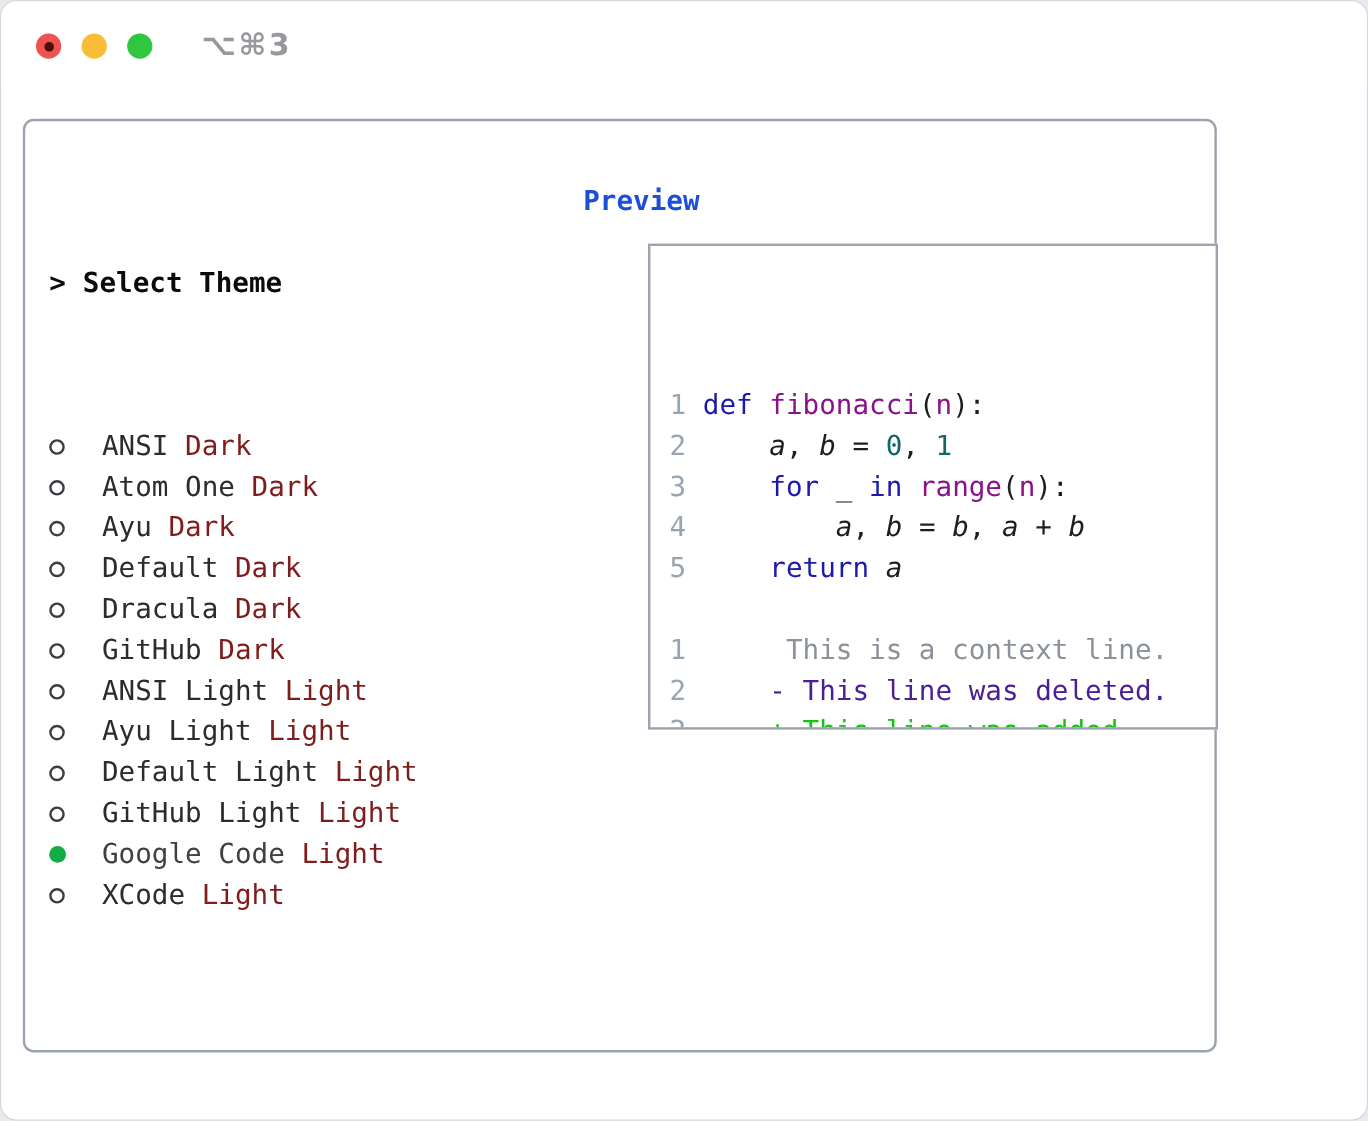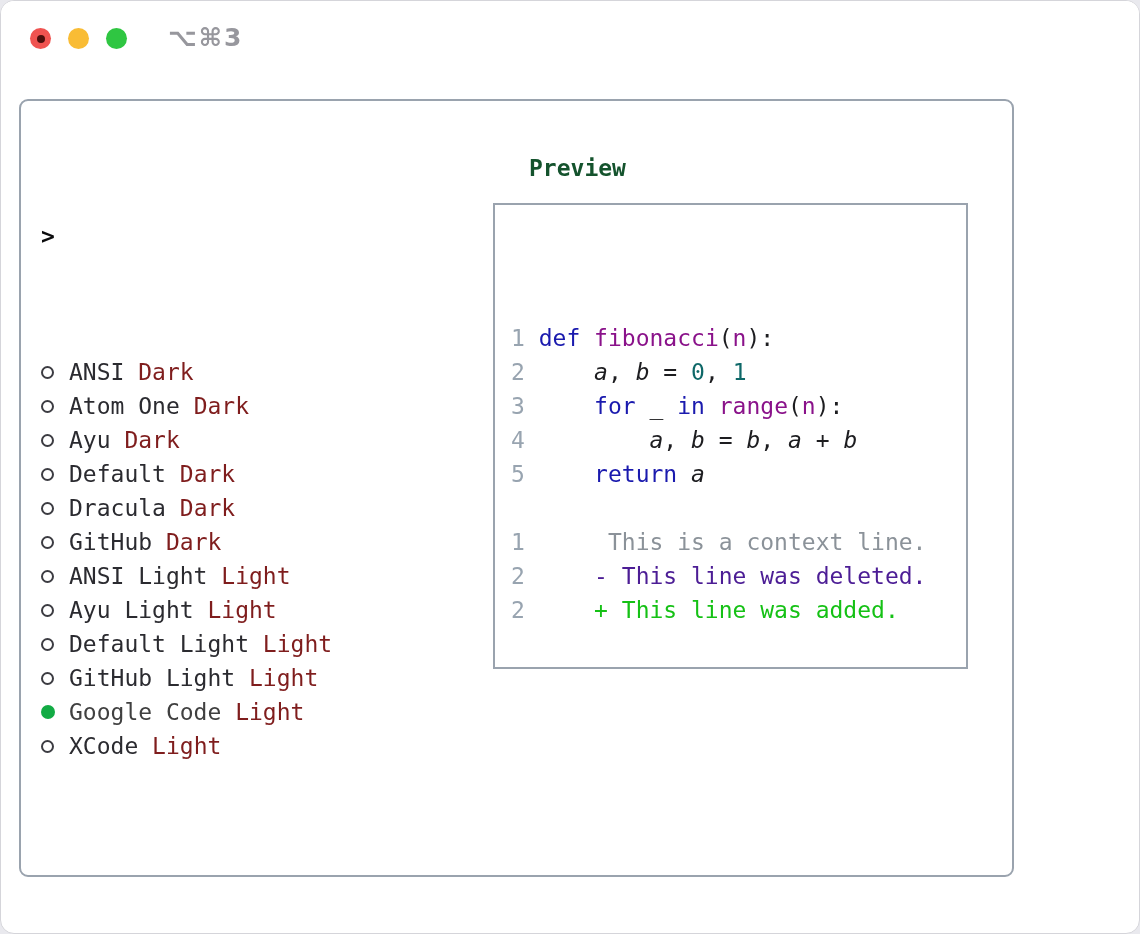--- a/index.html
+++ b/index.html
@@ -50,33 +50,33 @@
   .left-col { position: absolute; left: 20px; top: 50px; width: 450px; }
   .row { height: 34px; display: flex; align-items: center; }
   .row .gutter { width: 28px; flex: 0 0 28px; display: flex; align-items: center; }
   .hdr-cursor { font-weight: 700; color: #0b0b0d; font-size: 23px; }
   .hdr-label  { font-weight: 700; color: #0b0b0d; font-size: 23px; line-height: 34px; }
   .radio {
     width: 13px; height: 13px; border-radius: 50%;
     border: 2px solid #3c3c42; background: transparent;
   }
   .radio.on { border: none; background: #12ab44; width: 14px; height: 14px; }
-  .item-name { color: #2b2b30; }
+  .item-name { color: #2b2b30; margin-left: 16px; }
   .item-name.sel { color: #404040; }
   .item-variant { color: #7f1d1d; }
   .spacer { height: 34px; }
 
   
   .preview-title {
-    position: absolute; left: 508px; top: 50px;
-    font-weight: 700; color: #14532d; font-size: 23px; line-height: 34px;
+    position: absolute; left: 465px; top: 50px;
+    font-weight: 700; color: #1d4ed8; font-size: 23px; line-height: 34px;
   }
   .preview-box {
-    position: absolute; left: 472px; top: 102px;
-    width: 475px; height: 466px;
+    position: absolute; left: 519px; top: 102px;
+    width: 475px; height: 405px;
     border: 2px solid #9aa3ae;
     background: #ffffff;
     padding: 48px 0 0 16px;
     overflow: hidden;
   }
   .code-line { height: 34px; white-space: pre; font-size: 23px; line-height: 34px; }
   .lnum { color: #98a4b0; }
   .tok-kw  { color: #1a1aae; }
   .tok-fn  { color: #8a128a; }
   .tok-num { color: #0e6868; }
@@ -96,20 +96,21 @@
     <div class="traffic min"></div>
     <div class="traffic max"></div>
     <div class="win-title">⌥⌘3</div>
   </div>
 
   <div class="panel tui">
 
     <div class="left-col">
       <div class="row">
         <span class="gutter"><span class="hdr-cursor">&gt;</span></span>
+        <span class="hdr-label">Select Theme</span>
       </div>
 
       <div id="theme-list"><div class="row"><span class="gutter"><span class="radio"></span></span><span class="item-name">ANSI</span><span class="item-variant"> Dark</span></div><div class="row"><span class="gutter"><span class="radio"></span></span><span class="item-name">Atom One</span><span class="item-variant"> Dark</span></div><div class="row"><span class="gutter"><span class="radio"></span></span><span class="item-name">Ayu</span><span class="item-variant"> Dark</span></div><div class="row"><span class="gutter"><span class="radio"></span></span><span class="item-name">Default</span><span class="item-variant"> Dark</span></div><div class="row"><span class="gutter"><span class="radio"></span></span><span class="item-name">Dracula</span><span class="item-variant"> Dark</span></div><div class="row"><span class="gutter"><span class="radio"></span></span><span class="item-name">GitHub</span><span class="item-variant"> Dark</span></div><div class="row"><span class="gutter"><span class="radio"></span></span><span class="item-name">ANSI Light</span><span class="item-variant"> Light</span></div><div class="row"><span class="gutter"><span class="radio"></span></span><span class="item-name">Ayu Light</span><span class="item-variant"> Light</span></div><div class="row"><span class="gutter"><span class="radio"></span></span><span class="item-name">Default Light</span><span class="item-variant"> Light</span></div><div class="row"><span class="gutter"><span class="radio"></span></span><span class="item-name">GitHub Light</span><span class="item-variant"> Light</span></div><div class="row"><span class="gutter"><span class="radio on"></span></span><span class="item-name sel">Google Code</span><span class="item-variant"> Light</span></div><div class="row"><span class="gutter"><span class="radio"></span></span><span class="item-name">XCode</span><span class="item-variant"> Light</span></div></div>
 
       <div class="spacer"></div>
 
       
       
 
       

